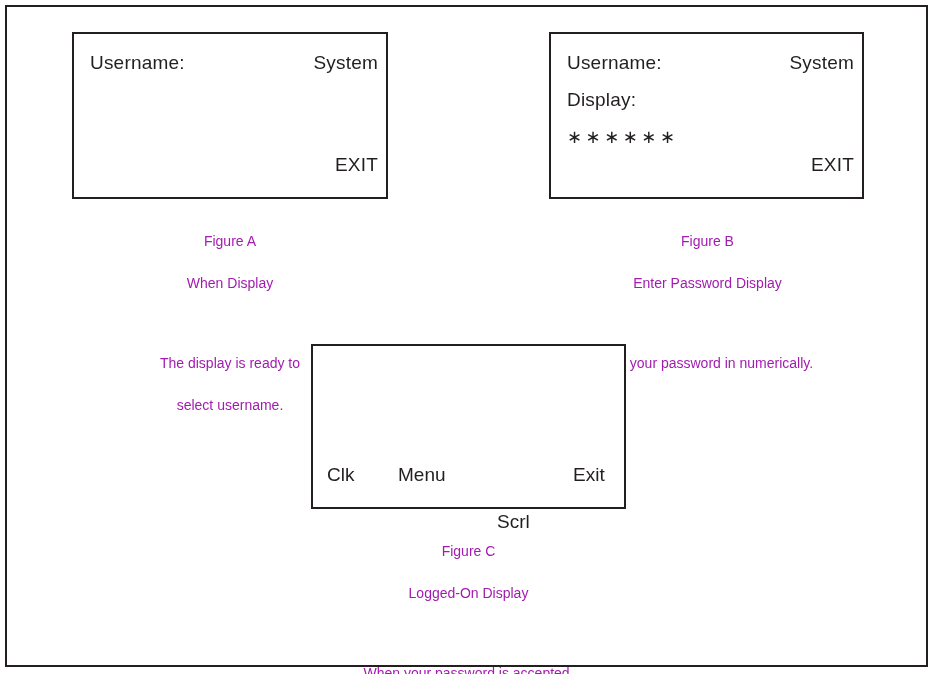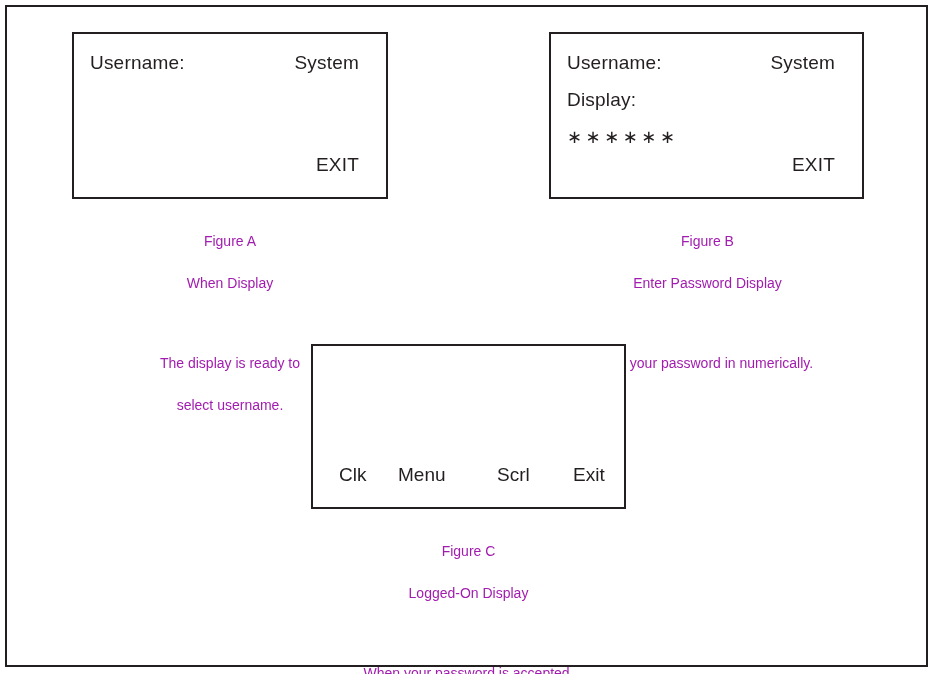--- a/index.html
+++ b/index.html
@@ -49,21 +49,21 @@
 
   .lcd-line {
     position: absolute;
     font-size: 19px;
     font-weight: 400;
     letter-spacing: 0.2px;
     white-space: nowrap;
     color: #231f20;
   }
   .lcd-left  { left: 16px; }
-  .lcd-right { right: 27px; text-align: right; }
+  .lcd-right { right: 8px; text-align: right; }
 
   
   #a-username { top: 18px; }
   #a-system   { top: 18px; }
   #a-exit     { top: 120px; }
 
   
   #b-username { top: 18px; }
   #b-system   { top: 18px; }
   #b-password { top: 55px; }
@@ -73,23 +73,23 @@
   
   #c-line1 { top: 22px; }
   #c-line2 { top: 60px; }
   .c-button {
     position: absolute;
     top: 118px;
     font-size: 19px;
     white-space: nowrap;
     color: #231f20;
   }
-  #c-btn-clk  { left: 14px; margin-left: 12px; }
+  #c-btn-clk  { left: 14px; }
   #c-btn-menu { left: 85px; }
-  #c-btn-scrl { left: 184px; }
+  #c-btn-scrl { left: 184px; margin-top: 47px; }
   #c-btn-exit { left: 260px; }
 
   
   .caption {
     position: absolute;
     text-align: center;
     font-size: 14px;
     line-height: 21px;
     color: #a21caf;
     white-space: pre-line;

